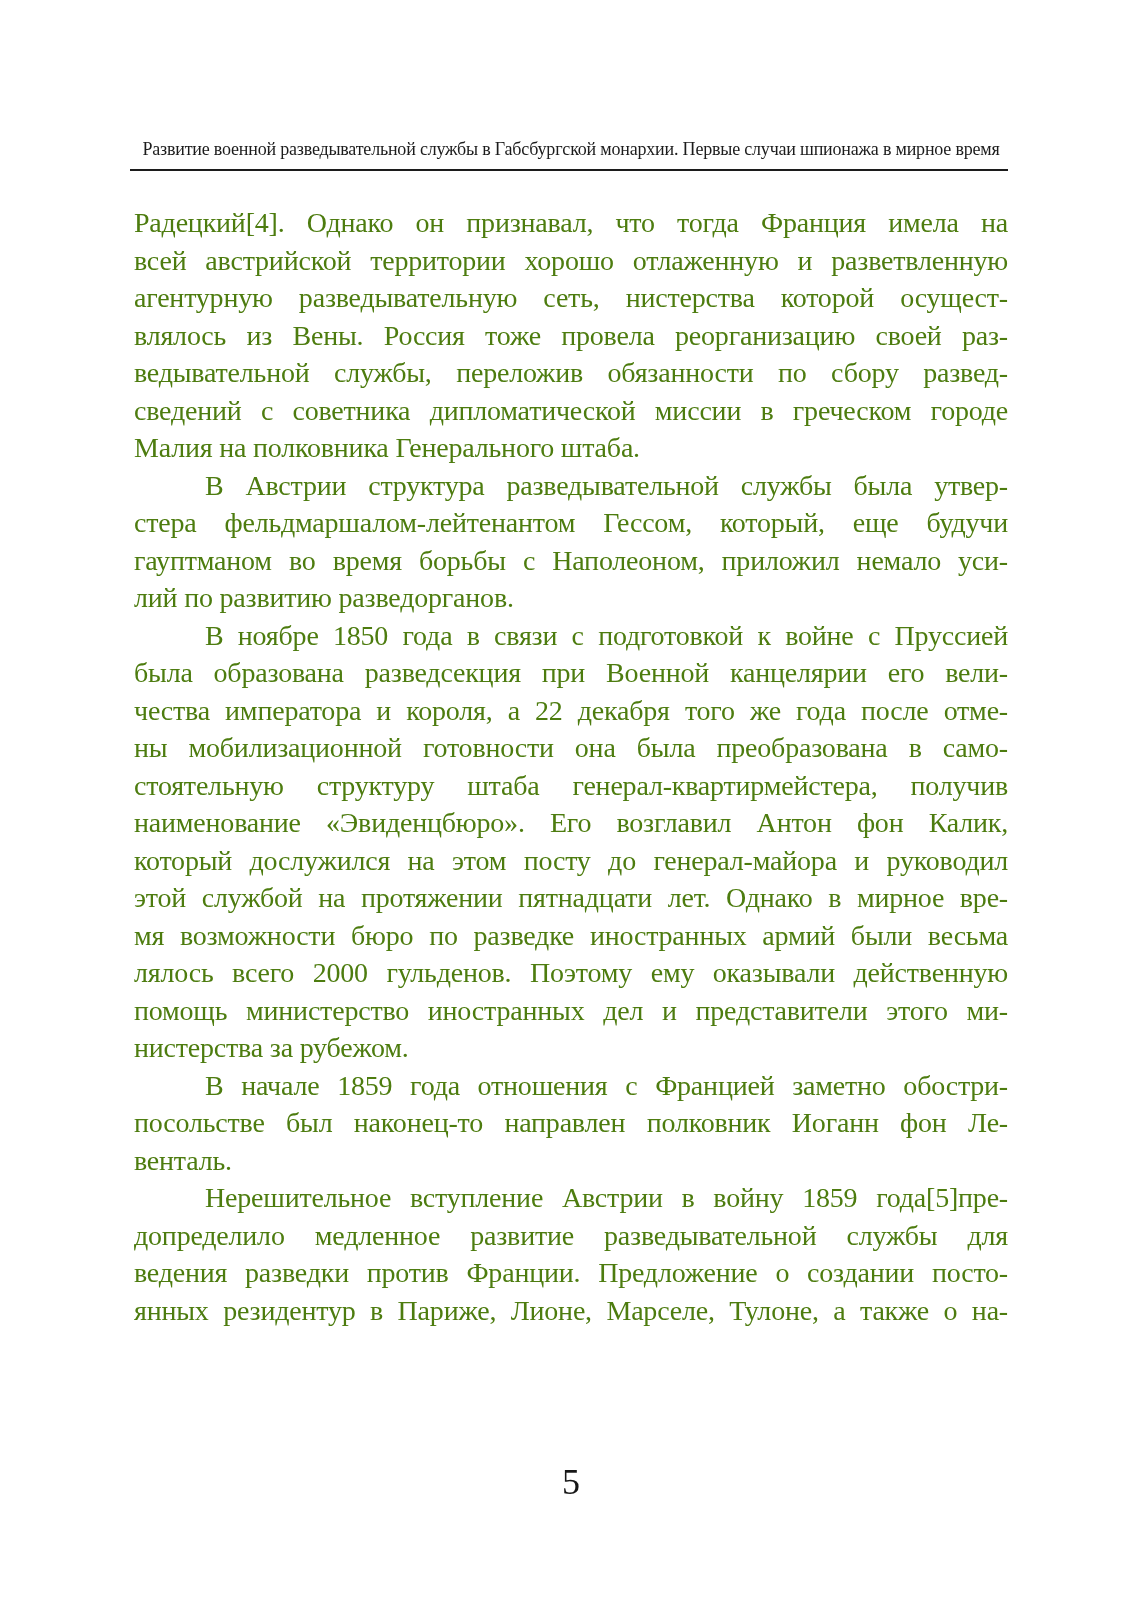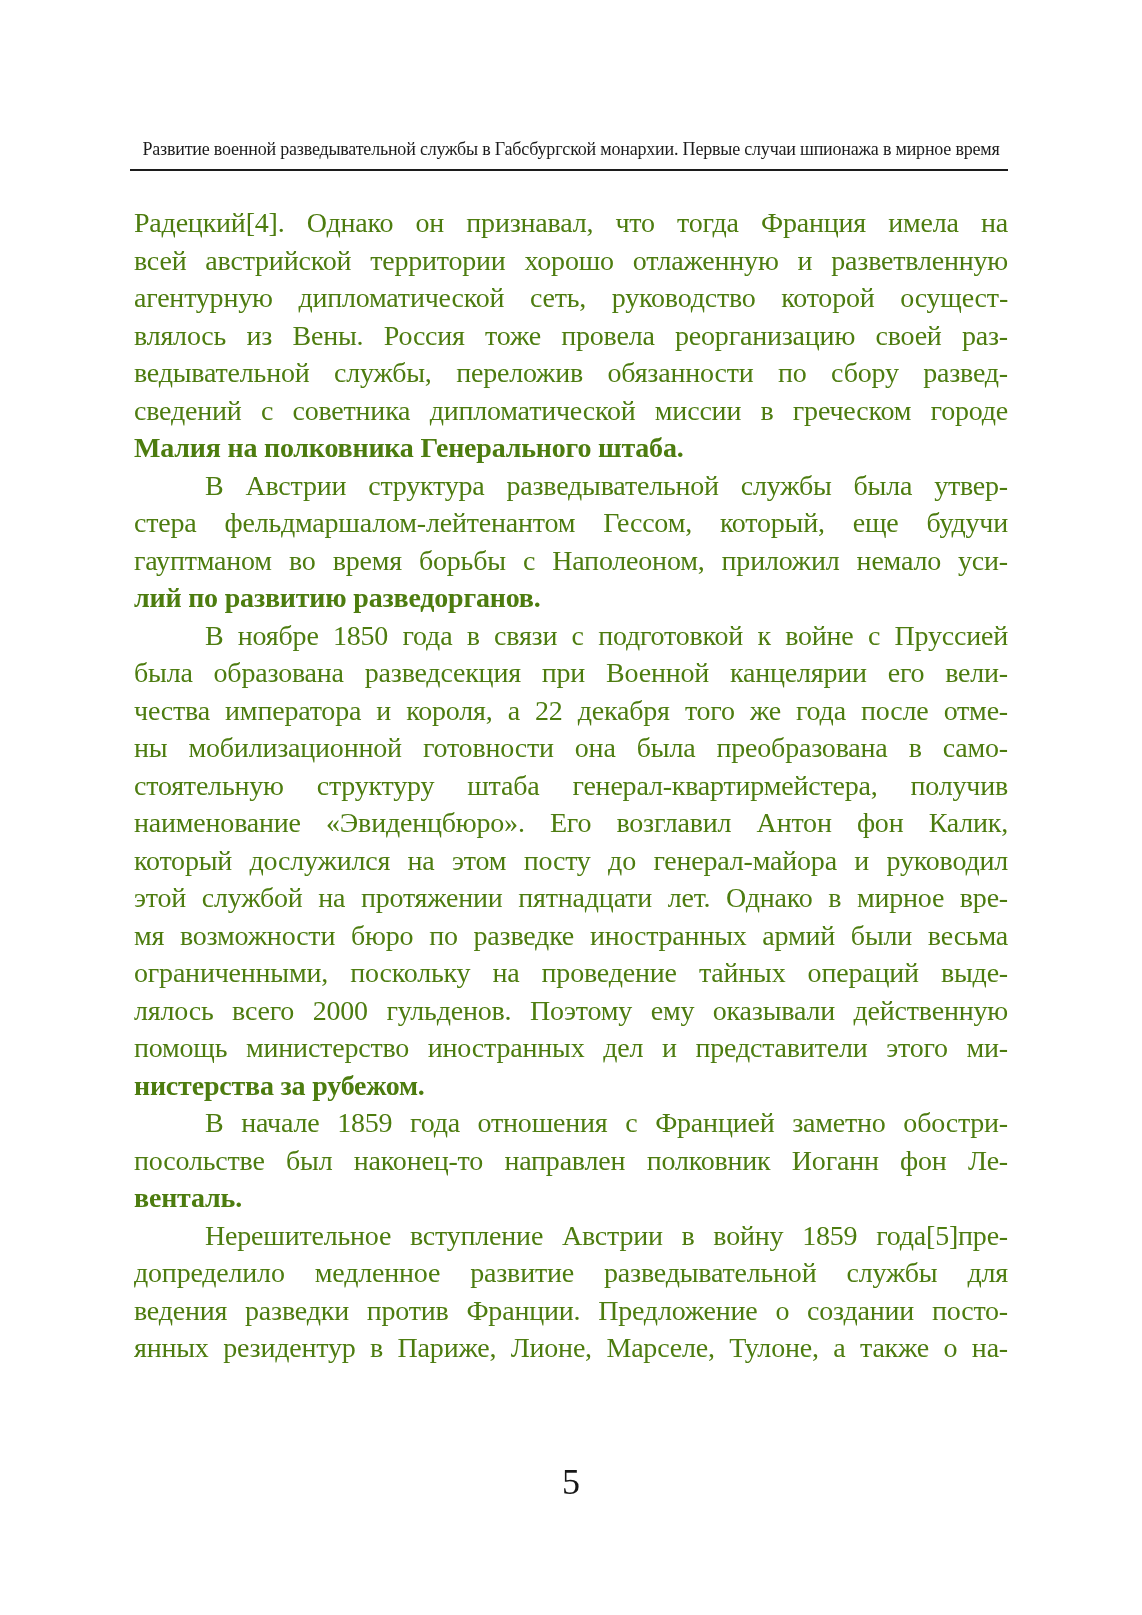--- a/index.html
+++ b/index.html
@@ -50,21 +50,20 @@
     text-align: justify;
     text-align-last: justify;
     -moz-text-align-last: justify;
     text-justify: inter-word;
     height: 37.5px;
     white-space: nowrap;
   }
   .tl.end {
     text-align: left;
     text-align-last: left;
-    font-weight: bold;
     -moz-text-align-last: left;
   }
   .tl.indent {
     padding-left: 71px;
   }
   .page-number {
     position: absolute;
     top: 1462px;
     left: 134px;
     width: 874px;
@@ -79,39 +78,38 @@
 
 <div class="page">
 
   <div class="running-header">Развитие военной разведывательной службы в Габсбургской монархии. Первые случаи шпионажа в мирное время</div>
 
   <div class="header-rule"></div>
 
   <div class="page-body">
     <div class="tl">Радецкий[4]. Однако он признавал, что тогда Франция имела на</div>
     <div class="tl">всей австрийской территории хорошо отлаженную и разветвленную</div>
-    <div class="tl">агентурную дипломатической сеть, руководство которой осущест-</div>
+    <div class="tl">агентурную разведывательную сеть, нистерства которой осущест-</div>
     <div class="tl">влялось из Вены. Россия тоже провела реорганизацию своей раз-</div>
     <div class="tl">ведывательной службы, переложив обязанности по сбору развед-</div>
     <div class="tl">сведений с советника дипломатической миссии в греческом городе</div>
     <div class="tl end">Малия на полковника Генерального штаба.</div>
     <div class="tl indent">В Австрии структура разведывательной службы была утвер-</div>
     <div class="tl">стера фельдмаршалом-лейтенантом Гессом, который, еще будучи</div>
     <div class="tl">гауптманом во время борьбы с Наполеоном, приложил немало уси-</div>
     <div class="tl end">лий по развитию разведорганов.</div>
     <div class="tl indent">В ноябре 1850 года в связи с подготовкой к войне с Пруссией</div>
     <div class="tl">была образована разведсекция при Военной канцелярии его вели-</div>
     <div class="tl">чества императора и короля, а 22 декабря того же года после отме-</div>
     <div class="tl">ны мобилизационной готовности она была преобразована в само-</div>
     <div class="tl">стоятельную структуру штаба генерал-квартирмейстера, получив</div>
     <div class="tl">наименование «Эвиденцбюро». Его возглавил Антон фон Калик,</div>
     <div class="tl">который дослужился на этом посту до генерал-майора и руководил</div>
     <div class="tl">этой службой на протяжении пятнадцати лет. Однако в мирное вре-</div>
     <div class="tl">мя возможности бюро по разведке иностранных армий были весьма</div>
-    <div class="tl">ограниченными, поскольку на проведение тайных операций выде-</div>
     <div class="tl">лялось всего 2000 гульденов. Поэтому ему оказывали действенную</div>
     <div class="tl">помощь министерство иностранных дел и представители этого ми-</div>
     <div class="tl end">нистерства за рубежом.</div>
     <div class="tl indent">В начале 1859 года отношения с Францией заметно обостри-</div>
     <div class="tl">посольстве был наконец-то направлен полковник Иоганн фон Ле-</div>
     <div class="tl end">венталь.</div>
     <div class="tl indent">Нерешительное вступление Австрии в войну 1859 года[5]пре-</div>
     <div class="tl">допределило медленное развитие разведывательной службы для</div>
     <div class="tl">ведения разведки против Франции. Предложение о создании посто-</div>
     <div class="tl">янных резидентур в Париже, Лионе, Марселе, Тулоне, а также о на-</div>

